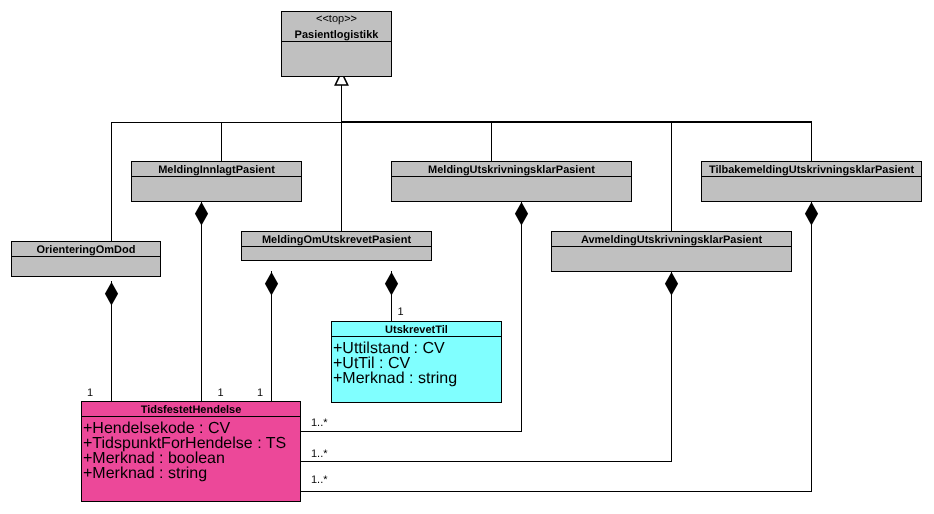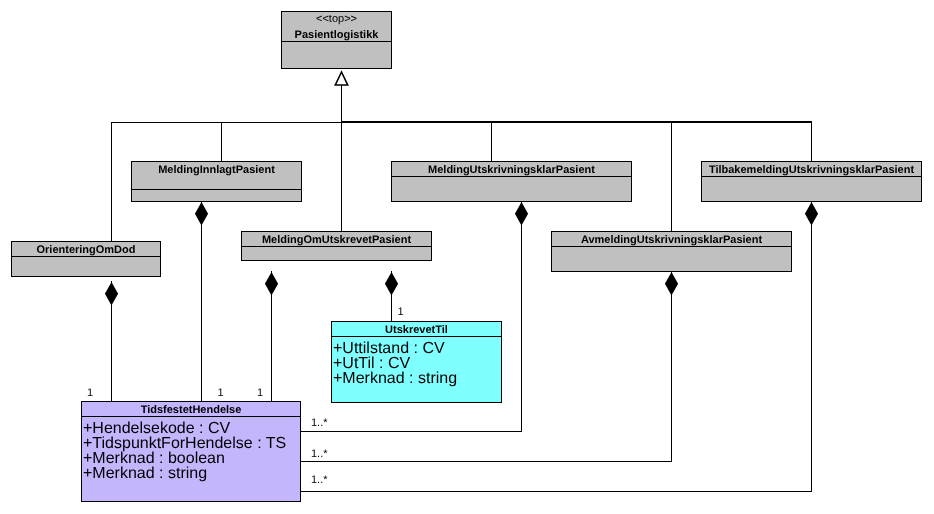--- a/index.html
+++ b/index.html
@@ -52,37 +52,37 @@
       <polygon points="671.5,272 678.1,283.8 671.5,295.6 664.9,283.8" fill="#000000"></polygon>
       <line x1="671.5" y1="271" x2="671.5" y2="461.5" stroke="#000000" stroke-width="1" shape-rendering="crispEdges"></line>
       <line x1="671.5" y1="461.5" x2="301" y2="461.5" stroke="#000000" stroke-width="1" shape-rendering="crispEdges"></line>
       <polygon points="811.5,202 818.1,213.8 811.5,225.6 804.9,213.8" fill="#000000"></polygon>
       <line x1="811.5" y1="201" x2="811.5" y2="491.5" stroke="#000000" stroke-width="1" shape-rendering="crispEdges"></line>
       <line x1="811.5" y1="491.5" x2="301" y2="491.5" stroke="#000000" stroke-width="1" shape-rendering="crispEdges"></line>
     </svg>
 
   <div id="class-layer">
 
-    <div class="cls-box" style="left: 281px; top: 11px; width: 111px; height: 58px; background: rgb(192, 192, 192);">
+    <div class="cls-box" style="left: 281px; top: 11px; width: 111px; height: 66px; background: rgb(192, 192, 192);">
       <div class="cls-head" style="height: 30px;">
         <div class="cls-stereo">&lt;&lt;top&gt;&gt;</div>
         <div class="cls-name">Pasientlogistikk</div>
       </div>
       <div class="cls-body" style="height: 30px;"></div>
     </div>
 
     <div class="cls-box" style="left: 11px; top: 241px; width: 150px; height: 36px; background: rgb(192, 192, 192);">
       <div class="cls-head" style="height: 15px;">
         <div class="cls-name">OrienteringOmDod</div>
       </div>
       <div class="cls-body" style="height: 24px;"></div>
     </div>
 
     <div class="cls-box" style="left: 131px; top: 161px; width: 171px; height: 41px; background: rgb(192, 192, 192);">
-      <div class="cls-head" style="height: 28px;">
+      <div class="cls-head" style="height: 15px;">
         <div class="cls-name">MeldingInnlagtPasient</div>
       </div>
       <div class="cls-body" style="height: 24px;"></div>
     </div>
 
     <div class="cls-box" style="left: 241px; top: 231px; width: 191px; height: 30px; background: rgb(192, 192, 192);">
       <div class="cls-head" style="height: 15px;">
         <div class="cls-name">MeldingOmUtskrevetPasient</div>
       </div>
       <div class="cls-body" style="height: 24px;"></div>
@@ -113,21 +113,21 @@
       <div class="cls-head" style="height: 15px;">
         <div class="cls-name">UtskrevetTil</div>
       </div>
       <div class="cls-body" style="height: 65px;">
           <div class="attr">+Uttilstand : CV</div>
           <div class="attr">+UtTil : CV</div>
           <div class="attr">+Merknad : string</div>
         </div>
     </div>
 
-    <div class="cls-box" style="left: 81px; top: 401px; width: 220px; height: 101px; background: #c4b5fd;">
+    <div class="cls-box" style="left: 81px; top: 401px; width: 220px; height: 101px; background: #ec4899;">
       <div class="cls-head" style="height: 15px;">
         <div class="cls-name">TidsfestetHendelse</div>
       </div>
       <div class="cls-body" style="height: 84px;">
           <div class="attr">+Hendelsekode : CV</div>
           <div class="attr">+TidspunktForHendelse : TS</div>
           <div class="attr">+Merknad : boolean</div>
           <div class="attr">+Merknad : string</div>
         </div>
     </div>

